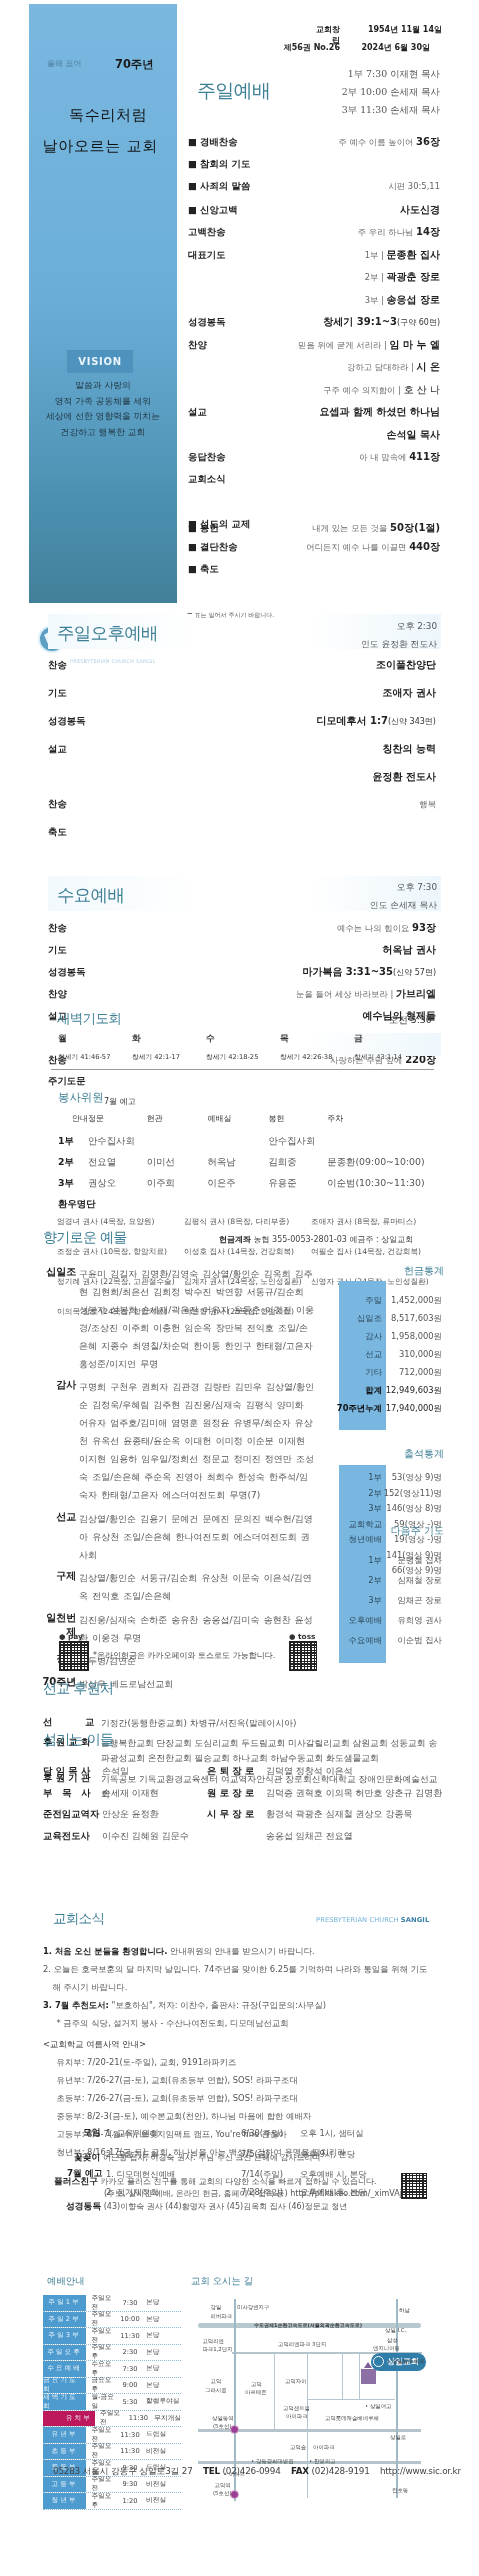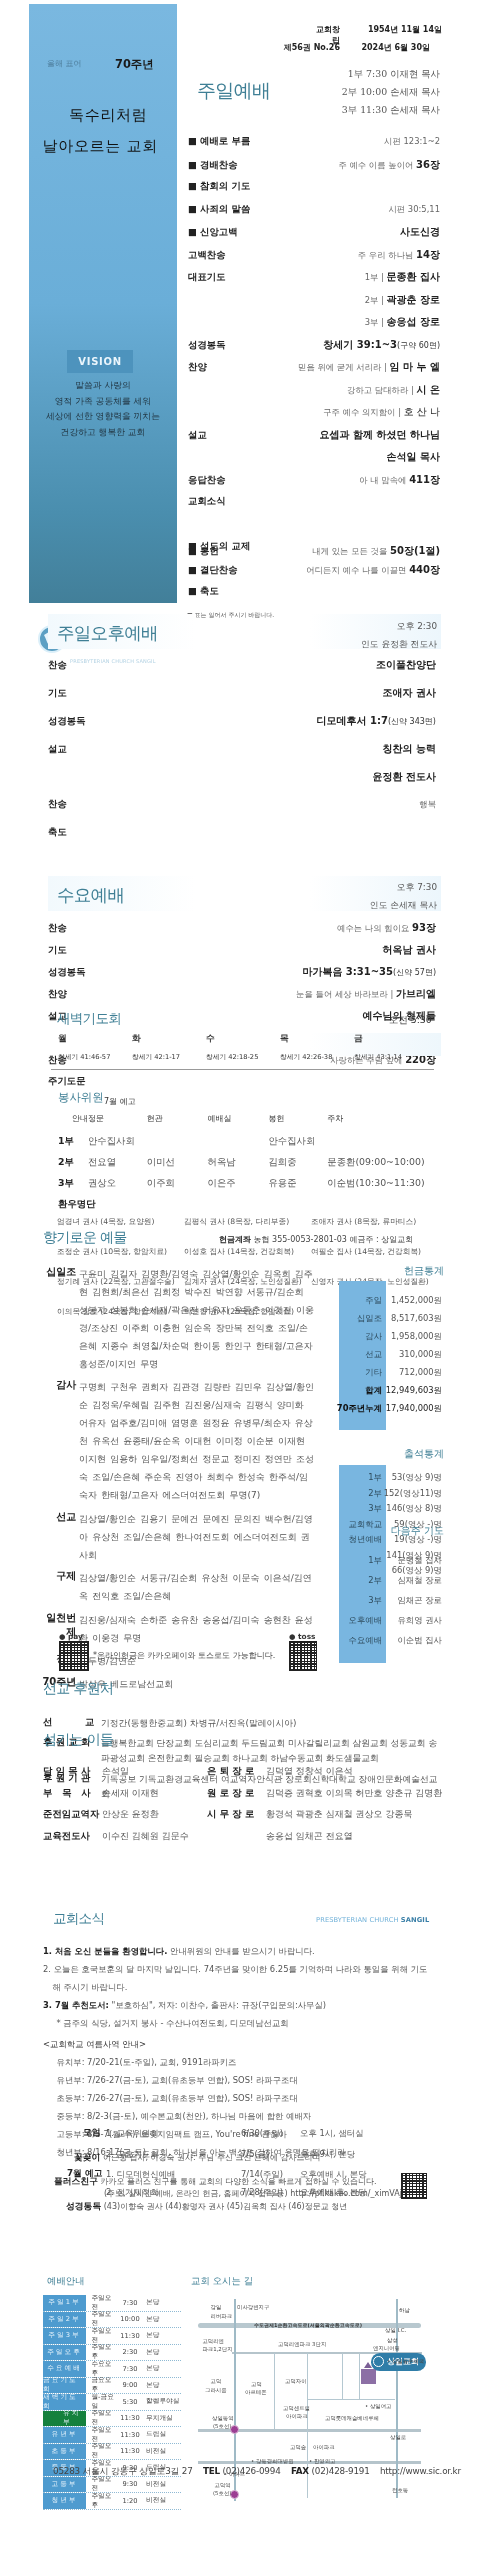--- a/index.html
+++ b/index.html
@@ -70,24 +70,20 @@
 <div class="abs hdr-row" style="left:349px;top:42px;width:81px;text-align:right;" data-name="issue-date">2024년  6월  30일</div>
 
 <div class="abs sec-title" style="left:197px;top:78px;font-size:19px;" data-name="sunday-service-title">주일예배</div>
 <div class="abs service-times" style="left:316px;top:65px;width:124px;" data-name="sunday-service-times">
   <div>1부   7:30   이재현 목사</div>
   <div>2부  10:00   손세재 목사</div>
   <div>3부  11:30   손세재 목사</div>
 </div>
 
 <div id="sunday-rows" class="abs" style="left:188px;top:135px;width:252px;" data-name="sunday-order-of-worship">
-    <div data-name="order-row" style="display: flex; justify-content: space-between; align-items: baseline; height: 22.5px;">
-      <div data-name="order-label" style="font-size: 9.4px; font-weight: bold; color: rgb(34, 34, 34); white-space: nowrap; width: 67px;">■ 예배로 부름</div>
-      <div data-name="order-value" style="font-size: 8.4px; color: rgb(102, 102, 102); text-align: right; white-space: nowrap;"><span data-name="order-value-text">시편 123:1~2</span></div>
-    </div>
     <div data-name="order-row" style="display: flex; justify-content: space-between; align-items: baseline; height: 22.5px;">
       <div data-name="order-label" style="font-size: 9.4px; font-weight: bold; color: rgb(34, 34, 34); white-space: nowrap; width: 67px;">■ 경배찬송</div>
       <div data-name="order-value" style="font-size: 8.4px; color: rgb(102, 102, 102); text-align: right; white-space: nowrap;"><span data-name="order-value-text">주 예수 이름 높이어 </span><span data-name="order-value-strong" style="font-size: 10px; font-weight: bold; color: rgb(34, 34, 34);">36장</span></div>
     </div>
     <div data-name="order-row" style="display: flex; justify-content: space-between; align-items: baseline; height: 22.5px;">
       <div data-name="order-label" style="font-size: 9.4px; font-weight: bold; color: rgb(34, 34, 34); white-space: nowrap; width: 67px;">■ 참회의 기도</div>
       <div data-name="order-value" style="font-size: 8.4px; color: rgb(102, 102, 102); text-align: right; white-space: nowrap;"></div>
     </div>
     <div data-name="order-row" style="display: flex; justify-content: space-between; align-items: baseline; height: 22.5px;">
       <div data-name="order-label" style="font-size: 9.4px; font-weight: bold; color: rgb(34, 34, 34); white-space: nowrap; width: 67px;">■ 사죄의 말씀</div>
@@ -604,21 +600,21 @@
       <div data-name="schedule-time" style="width: 24px; font-size: 6.7px; color: rgb(68, 68, 68); text-align: center;">9:00</div>
       <div data-name="schedule-place" style="font-size: 6.7px; color: rgb(68, 68, 68); padding-left: 4px; white-space: nowrap;">본당</div>
     </div>
     <div data-name="schedule-row" style="display: flex; height: 16.5px; align-items: center; border-bottom: 0.7px dotted rgb(143, 186, 212);">
       <div data-name="schedule-service" style="width: 43px; height: 100%; background: rgb(78, 155, 207); color: rgb(230, 243, 251); font-size: 6.7px; letter-spacing: 2px; display: flex; align-items: center; justify-content: center;">새벽기도회</div>
       <div data-name="schedule-day" style="width: 32px; font-size: 6.7px; color: rgb(68, 68, 68); padding-left: 5.4px;">월-금요일</div>
       <div data-name="schedule-time" style="width: 24px; font-size: 6.7px; color: rgb(68, 68, 68); text-align: center;">5:30</div>
       <div data-name="schedule-place" style="font-size: 6.7px; color: rgb(68, 68, 68); padding-left: 4px; white-space: nowrap;">할렐루야실</div>
     </div>
     <div data-name="schedule-row" style="display: flex; height: 16.5px; align-items: center; border-bottom: 0.7px dotted rgb(143, 186, 212);">
-      <div data-name="schedule-service" style="width: 43px; height: 100%; background: #15803d; color: rgb(230, 243, 251); font-size: 6.7px; letter-spacing: 2px; display: flex; align-items: center; justify-content: center; padding-left: 20px;">유치부</div>
+      <div data-name="schedule-service" style="width: 52px; height: 100%; background: #be185d; color: rgb(230, 243, 251); font-size: 6.7px; letter-spacing: 2px; display: flex; align-items: center; justify-content: center; padding-left: 20px;">유치부</div>
       <div data-name="schedule-day" style="width: 32px; font-size: 6.7px; color: rgb(68, 68, 68); padding-left: 5.4px;">주일오전</div>
       <div data-name="schedule-time" style="width: 24px; font-size: 6.7px; color: rgb(68, 68, 68); text-align: center;">11:30</div>
       <div data-name="schedule-place" style="font-size: 6.7px; color: rgb(68, 68, 68); padding-left: 4px; white-space: nowrap;">무지개실</div>
     </div>
     <div data-name="schedule-row" style="display: flex; height: 16.5px; align-items: center; border-bottom: 0.7px dotted rgb(143, 186, 212);">
       <div data-name="schedule-service" style="width: 43px; height: 100%; background: rgb(78, 155, 207); color: rgb(230, 243, 251); font-size: 6.7px; letter-spacing: 2px; display: flex; align-items: center; justify-content: center;">유년부</div>
       <div data-name="schedule-day" style="width: 32px; font-size: 6.7px; color: rgb(68, 68, 68); padding-left: 5.4px;">주일오전</div>
       <div data-name="schedule-time" style="width: 24px; font-size: 6.7px; color: rgb(68, 68, 68); text-align: center;">11:30</div>
       <div data-name="schedule-place" style="font-size: 6.7px; color: rgb(68, 68, 68); padding-left: 4px; white-space: nowrap;">드림실</div>
     </div>

